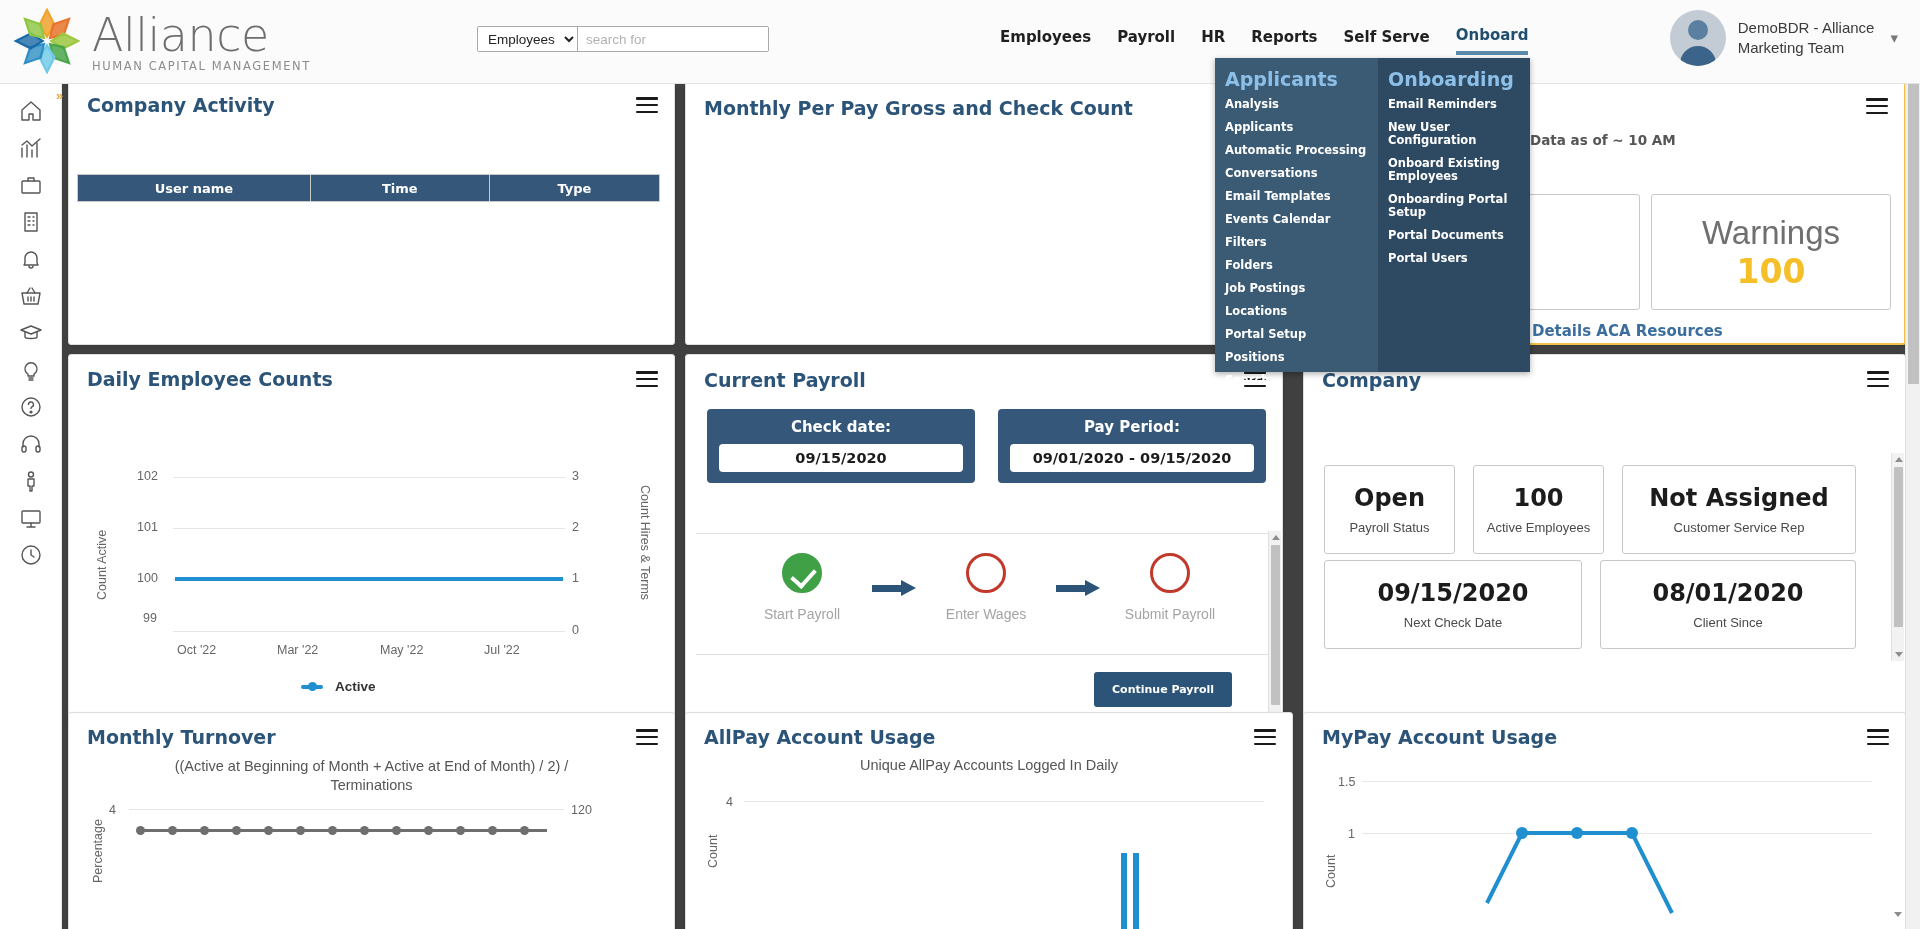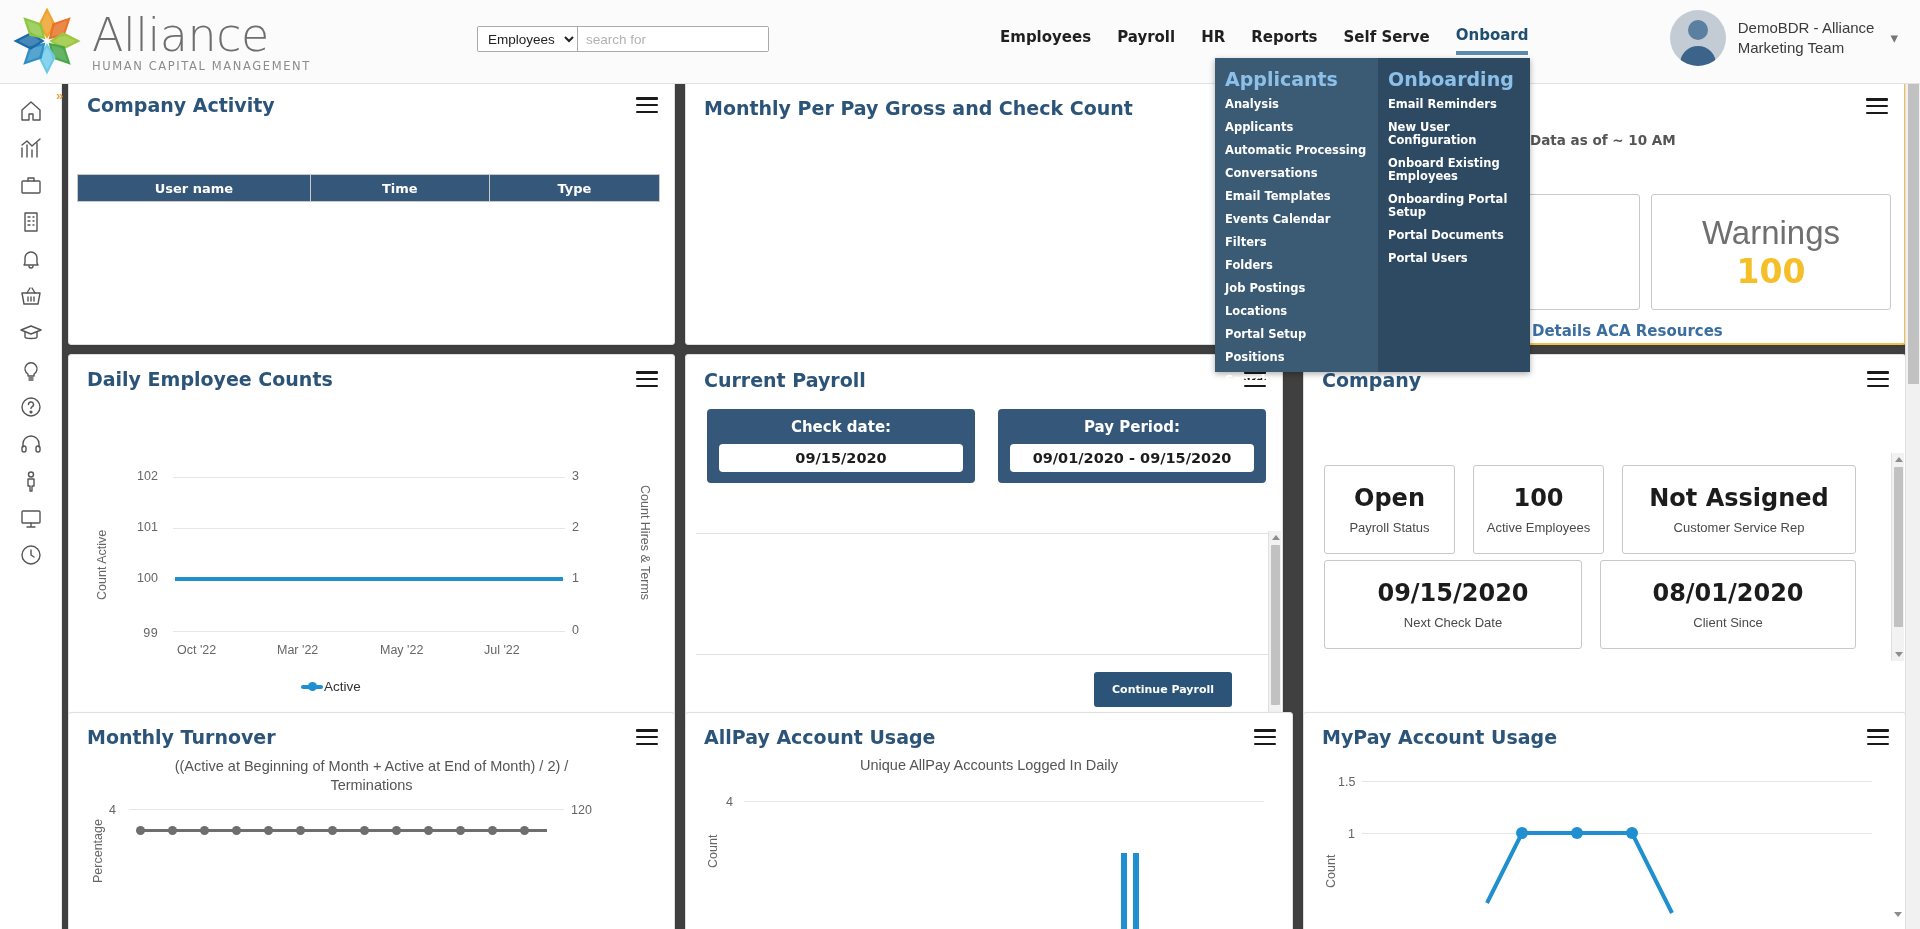--- a/index.html
+++ b/index.html
@@ -186,21 +186,21 @@
   .vsb .ar { position: absolute; left: 3px; width: 0; height: 0; }
   .vsb .up { border-left: 4px solid transparent; border-right: 4px solid transparent; border-bottom: 5px solid #8d8d8d; top: 4px; }
   .vsb .dn { border-left: 4px solid transparent; border-right: 4px solid transparent; border-top: 5px solid #8d8d8d; bottom: 4px; }
   
   .axlabel {
     position: absolute; font-size: 12.5px; color: #666; font-family: "Liberation Sans", sans-serif;
     writing-mode: vertical-rl; text-orientation: mixed;
   }
   .ticktxt { position: absolute; font-size: 12.5px; color: #666; font-family: "Liberation Sans", sans-serif; }
   .gridline { position: absolute; height: 1px; background: #e6e6e6; }
-  .legend { position: absolute; display: flex; align-items: center; gap: 1px; font-size: 13.5px; color: #333; }
+  .legend { position: absolute; display: flex; align-items: center; gap: 12px; font-size: 13.5px; color: #333; font-weight: bold; }
   .legend .mk { width: 22px; height: 4px; background: #1f8fd0; position: relative; border-radius: 2px; }
   .legend .mk:after {
     content: ""; position: absolute; left: 7px; top: -3px; width: 9px; height: 9px;
     background: #1f8fd0; border-radius: 50%;
   }
   .pagescroll {
     position: absolute; right: 0; top: 84px; width: 15px; height: 845px;
     background: #f1f1f1; border-left: 1px solid #e0e0e0; z-index: 50;
   }
   .pagescroll .thumb { position: absolute; left: 2px; top: 0; width: 11px; height: 300px; background: #c1c1c1; }
@@ -413,21 +413,21 @@
       <div class="axlabel" style="right:22px;top:130px;height:150px;">Count Hires &amp; Terms</div>
 
       <div class="gridline" style="left:104px;top:122px;width:392px;"></div>
       <div class="gridline" style="left:104px;top:173px;width:392px;"></div>
       <div class="gridline" style="left:104px;top:224px;width:392px;"></div>
       <div class="gridline" style="left:104px;top:276px;width:392px;"></div>
 
       <div class="ticktxt" style="left:68px;top:114px;">102</div>
       <div class="ticktxt" style="left:68px;top:165px;">101</div>
       <div class="ticktxt" style="left:68px;top:216px;">100</div>
-      <div class="ticktxt" style="left:74px;top:272px;font-family:Liberation Mono, monospace;">99</div>
+      <div class="ticktxt" style="left:74px;top:256px;">99</div>
 
       <div class="ticktxt" style="left:503px;top:114px;">3</div>
       <div class="ticktxt" style="left:503px;top:165px;">2</div>
       <div class="ticktxt" style="left:503px;top:216px;">1</div>
       <div class="ticktxt" style="left:503px;top:268px;">0</div>
 
       <div style="position:absolute;left:106px;top:222px;width:388px;height:4px;background:#1f8fd0;"></div>
 
       <div class="ticktxt" style="left:108px;top:288px;">Oct '22</div>
       <div class="ticktxt" style="left:208px;top:288px;">Mar '22</div>
@@ -454,20 +454,42 @@
       <div class="val">09/15/2020</div>
     </div>
     <div class="pr-head" style="position:absolute;left:312px;top:54px;width:268px;">
       <div class="lab">Pay Period:</div>
       <div class="val">09/01/2020 - 09/15/2020</div>
     </div>
 
     <div class="hr-line" style="left:10px;top:178px;width:572px;"></div>
     <div class="hr-line" style="left:10px;top:299px;width:572px;"></div>
 
+    <div class="steps" style="position:absolute;left:20px;top:198px;width:560px;">
+      <div class="step">
+        <div class="ring done"></div>
+        <div class="lab">Start Payroll</div>
+      </div>
+      <div class="arrow">
+          <span class="shaft"></span>
+          <span class="headtip"></span>
+        </div>
+      <div class="step">
+        <div class="ring"></div>
+        <div class="lab">Enter Wages</div>
+      </div>
+      <div class="arrow">
+          <span class="shaft"></span>
+          <span class="headtip"></span>
+        </div>
+      <div class="step">
+        <div class="ring"></div>
+        <div class="lab">Submit Payroll</div>
+      </div>
+    </div>
 
     <button class="btn-primary" style="position:absolute;left:408px;top:317px;">Continue Payroll</button>
 
     <div class="vsb" style="right:1px;top:176px;height:210px;">
       <span class="ar up"></span>
       <div class="thumb" style="top:14px;height:160px;"></div>
       <span class="ar dn"></span>
     </div>
   </div>
 

